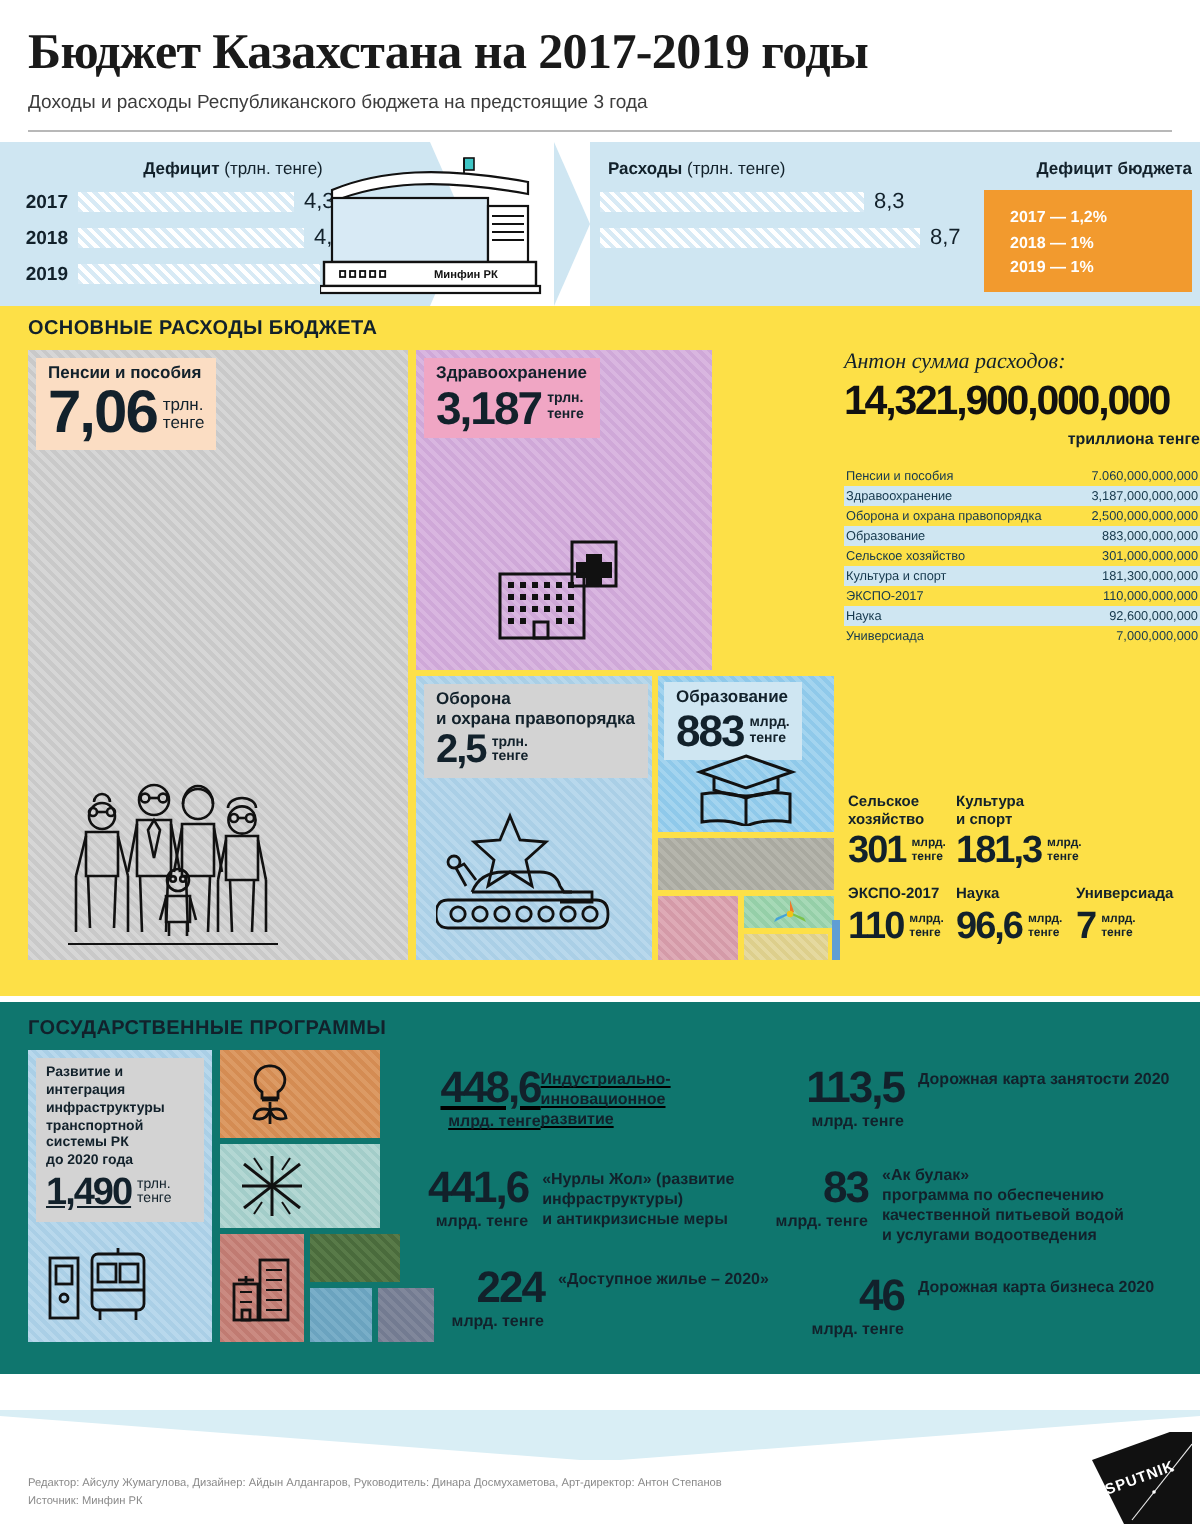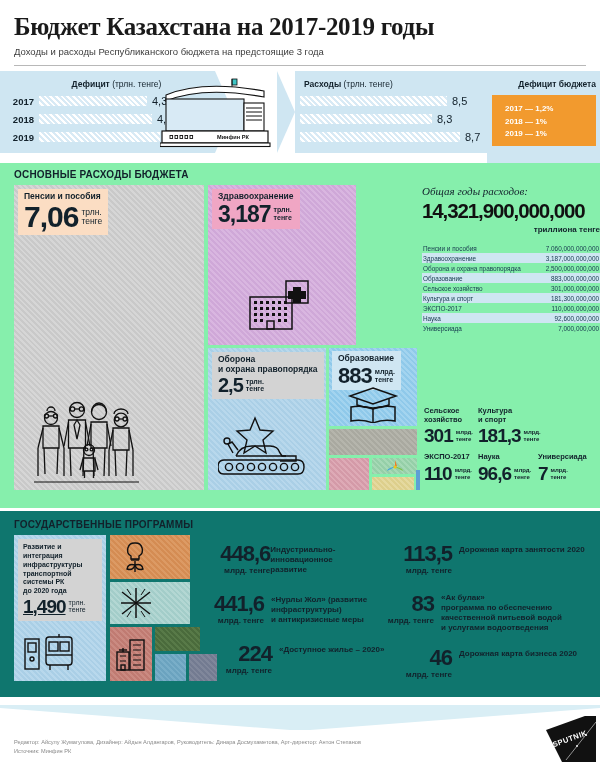--- a/index.html
+++ b/index.html
@@ -58,21 +58,21 @@
 
   .def-wrap { position:absolute; left:492px; top:8px; width:104px; }
   .def-cap { text-align:right; font-size:8.5px; font-weight:700; color:#12212b; }
   .def-box { margin-top:6px; background:#f29a2e; height:51px; padding:8px 0 0 13px; }
   .def-line { font-size:8px; font-weight:700; color:#ffffff; line-height:1.55; }
 
   
   .minfin { position:absolute; left:160px; top:6px; width:120px; height:72px; }
 
   
-  .sec2 { position:relative; margin-top:10px; background:#86efac; padding:6px 14px 8px 14px; }
+  .sec2 { position:relative; margin-top:0; background:#fde047; padding:6px 14px 8px 14px; }
   .sec-title { font-size:10px; font-weight:700; color:#12212b; letter-spacing:.2px; margin-bottom:5px;}
 
   .grid2 { position:relative; height:315px; }
 
   .hatch-gray { background: repeating-linear-gradient(45deg,#c9c9c9 0 2px,#d6d6d6 2px 4px); }
   .hatch-violet { background: repeating-linear-gradient(45deg,#cfa8d8 0 2px,#d9b6e0 2px 4px); }
   .hatch-blue { background: repeating-linear-gradient(45deg,#aacfe6 0 2px,#b8d8ec 2px 4px); }
   .hatch-blue2 { background: repeating-linear-gradient(45deg,#8fc9ea 0 2px,#a3d4ef 2px 4px); }
   .hatch-gray2 { background: repeating-linear-gradient(45deg,#a9a9a0 0 2px,#b5b5ac 2px 4px); }
   .hatch-pink { background: repeating-linear-gradient(45deg,#d49aa8 0 2px,#deaab6 2px 4px); }
@@ -175,24 +175,20 @@
           <rect x="25" y="58.5" width="2.6" height="3"></rect>
           <rect x="30" y="58.5" width="2.6" height="3"></rect>
         </g>
         <text x="57" y="62" font-family="Liberation Sans, sans-serif" font-size="5.6" font-weight="bold" fill="#111">Минфин РК</text>
       </svg>
     </div>
 
     <div class="exp-wrap">
       <div class="cap exp-cap">
         <b>Расходы</b><span> (трлн. тенге)</span>
-      </div>
-      <div class="exp-row">
-        <div class="exp-bar" style="width:147px"></div>
-        <div class="val">8,5</div>
       </div>
       <div class="exp-row">
         <div class="exp-bar" style="width:132px"></div>
         <div class="val">8,3</div>
       </div>
       <div class="exp-row">
         <div class="exp-bar" style="width:160px"></div>
         <div class="val">8,7</div>
       </div>
     </div>
@@ -391,21 +387,21 @@
             <circle cx="11" cy="8" r="1.6" fill="#f0c419"></circle>
           </g>
         </svg>
       </div>
 
       <div class="blk hatch-sand" style="left:358px;top:292px;width:42px;height:13px;"></div>
 
       <div class="blk" style="left:402px;top:285px;width:4px;height:20px;background:#5f9ed4;"></div>
 
       <div class="sumcol">
-        <div class="sum-cap">Общая годы расходов:</div>
+        <div class="sum-cap">Антон сумма расходов:</div>
         <div class="sum-big">14,321,900,000,000</div>
         <div class="sum-unit">триллиона тенге</div>
         <div class="sum-list">
           <div class="sum-row">
               <span class="nm">Пенсии и пособия</span>
               <span class="vl">7.060,000,000,000</span>
             </div>
           <div class="sum-row alt">
               <span class="nm">Здравоохранение</span>
               <span class="vl">3,187,000,000,000</span>
@@ -580,21 +576,21 @@
             <line x1="9" y1="13" x2="9" y2="9"></line>
               <line x1="5" y1="11" x2="13" y2="11"></line>
           </g>
         </svg>
       </div>
       <div class="pblk" style="left:141px;top:92px;width:45px;height:24px;background:repeating-linear-gradient(45deg,#4a6b3c 0 2px,#587a48 2px 4px);"></div>
       <div class="pblk" style="left:141px;top:119px;width:31px;height:27px;background:repeating-linear-gradient(45deg,#6ba3bf 0 2px,#79aec8 2px 4px);"></div>
       <div class="pblk" style="left:175px;top:119px;width:28px;height:27px;background:repeating-linear-gradient(45deg,#737b91 0 2px,#80879b 2px 4px);"></div>
 
       <div class="pblk" style="left:200px;top:6px;width:180px;">
-        <div style="display:flex;align-items:flex-start;gap:0;">
+        <div style="display:flex;align-items:flex-start;gap:0;text-decoration:underline;">
           <div style="width:58px;text-align:right;">
             <div class="pg-num">448,6</div>
             <div class="pg-unit">млрд. тенге</div>
           </div>
           <div class="pg-txt" style="white-space:pre-line;padding-top:4px;">Индустриально-инновационное
 развитие</div>
         </div>
       </div>
 
       <div class="pblk" style="left:200px;top:56px;width:180px;">

